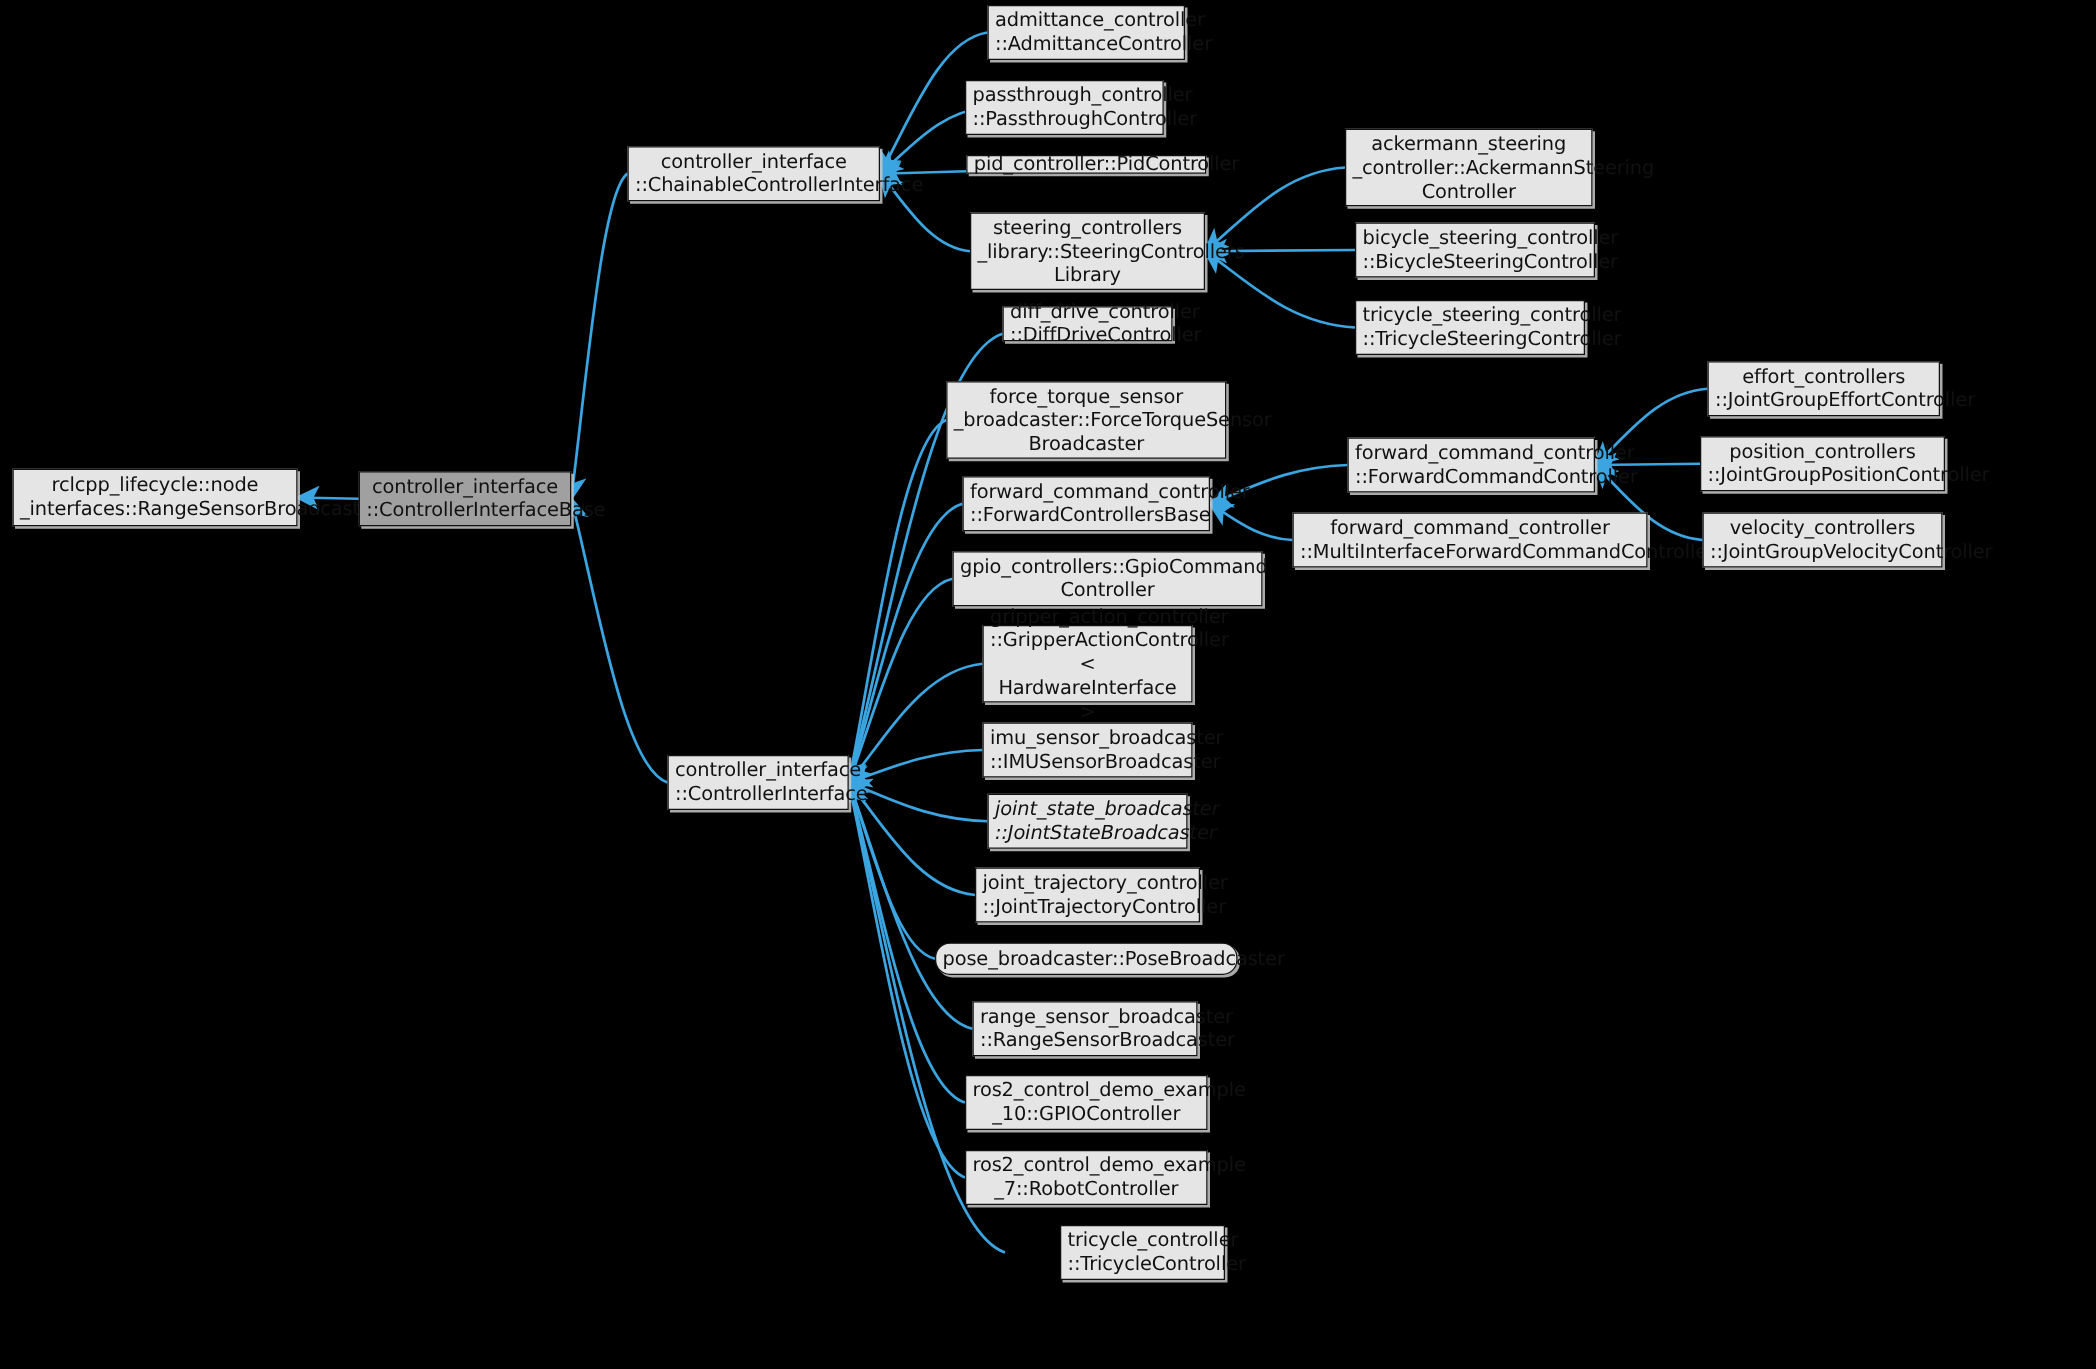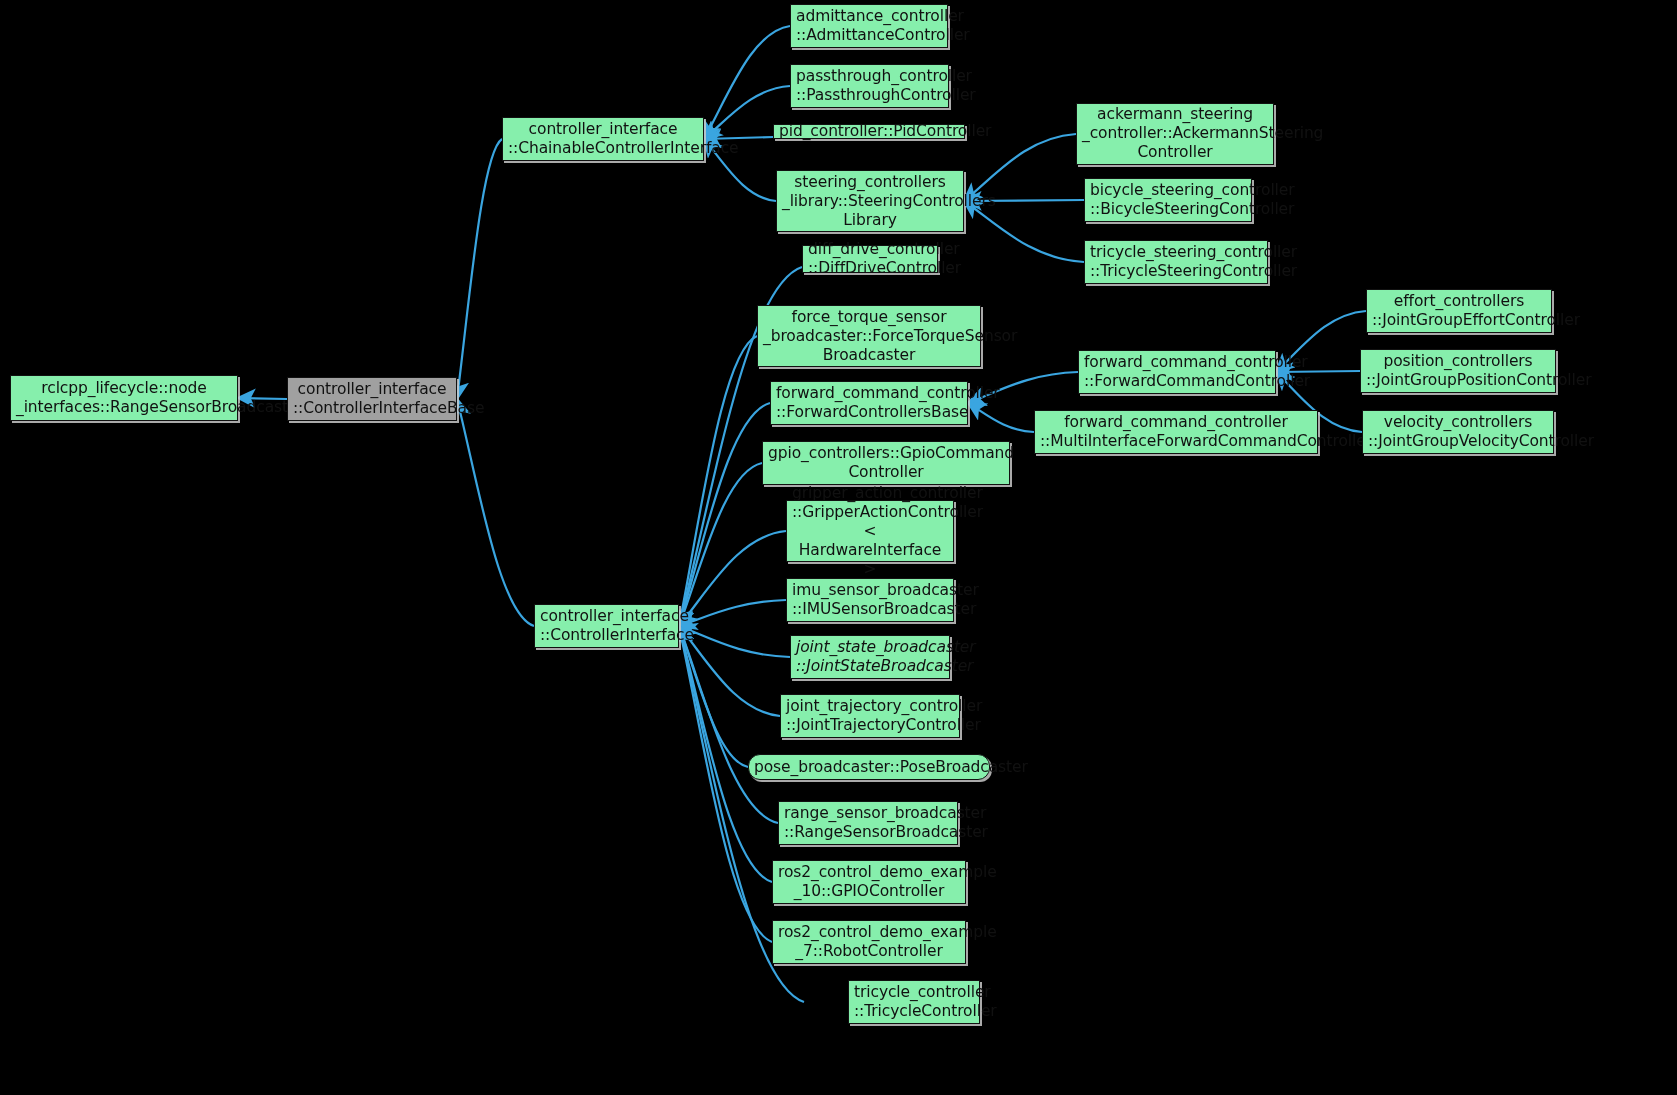--- a/index.html
+++ b/index.html
@@ -18,21 +18,21 @@
   #edges {
     position: absolute;
     left: 0; top: 0;
     width: 1677px;
     height: 1095px;
     pointer-events: none;
   }
   .node {
     position: absolute;
     box-sizing: border-box;
-    background: #86efac;
+    background: #e5e5e5;
     border: 1px solid #111111;
     color: #111111;
     font-size: 15.5px;
     line-height: 19px;
     text-align: center;
     display: flex;
     align-items: center;
     justify-content: center;
     padding: 2px 5px;
     white-space: pre-line;
@@ -93,30 +93,30 @@
       <div class="node" style="left: 10px; top: 375px; width: 228px; height: 46px;"><span class="lbl">rclcpp_lifecycle::node
 _interfaces::RangeSensorBroadcaster</span></div>
       <div class="node highlight" style="left: 287px; top: 377px; width: 170px; height: 44px;"><span class="lbl">controller_interface
 ::ControllerInterfaceBase</span></div>
       <div class="node" style="left: 502px; top: 117px; width: 202px; height: 44px;"><span class="lbl">controller_interface
 ::ChainableControllerInterface</span></div>
       <div class="node" style="left: 534px; top: 604px; width: 145px; height: 44px;"><span class="lbl">controller_interface
 ::ControllerInterface</span></div>
       <div class="node" style="left: 790px; top: 4px; width: 158px; height: 44px;"><span class="lbl">admittance_controller
 ::AdmittanceController</span></div>
-      <div class="node" style="left: 790px; top: 64px; width: 159px; height: 44px; justify-content: center;"><span class="lbl">passthrough_controller
+      <div class="node" style="left: 772px; top: 64px; width: 159px; height: 44px; justify-content: center;"><span class="lbl">passthrough_controller
 ::PassthroughController</span></div>
       <div class="node" style="left: 773px; top: 124px; width: 192px; height: 15px;"><span class="lbl">pid_controller::PidController</span></div>
       <div class="node" style="left: 776px; top: 170px; width: 188px; height: 62px;"><span class="lbl">steering_controllers
 _library::SteeringControllers
 Library</span></div>
-      <div class="node" style="left: 1076px; top: 103px; width: 198px; height: 62px; align-items: flex-end;"><span class="lbl">ackermann_steering
+      <div class="node" style="left: 1076px; top: 103px; width: 198px; height: 62px;"><span class="lbl">ackermann_steering
 _controller::AckermannSteering
 Controller</span></div>
-      <div class="node" style="left: 1084px; top: 178px; width: 168px; height: 44px;"><span class="lbl">bicycle_steering_controller
+      <div class="node" style="left: 1084px; top: 178px; width: 192px; height: 44px;"><span class="lbl">bicycle_steering_controller
 ::BicycleSteeringController</span></div>
       <div class="node" style="left: 1084px; top: 240px; width: 184px; height: 44px;"><span class="lbl">tricycle_steering_controller
 ::TricycleSteeringController</span></div>
       <div class="node" style="left: 802px; top: 245px; width: 136px; height: 28px;"><span class="lbl">diff_drive_controller
 ::DiffDriveController</span></div>
       <div class="node" style="left: 757px; top: 305px; width: 224px; height: 62px;"><span class="lbl">force_torque_sensor
 _broadcaster::ForceTorqueSensor
 Broadcaster</span></div>
       <div class="node" style="left: 770px; top: 381px; width: 198px; height: 44px;"><span class="lbl">forward_command_controller
 ::ForwardControllersBase</span></div>

